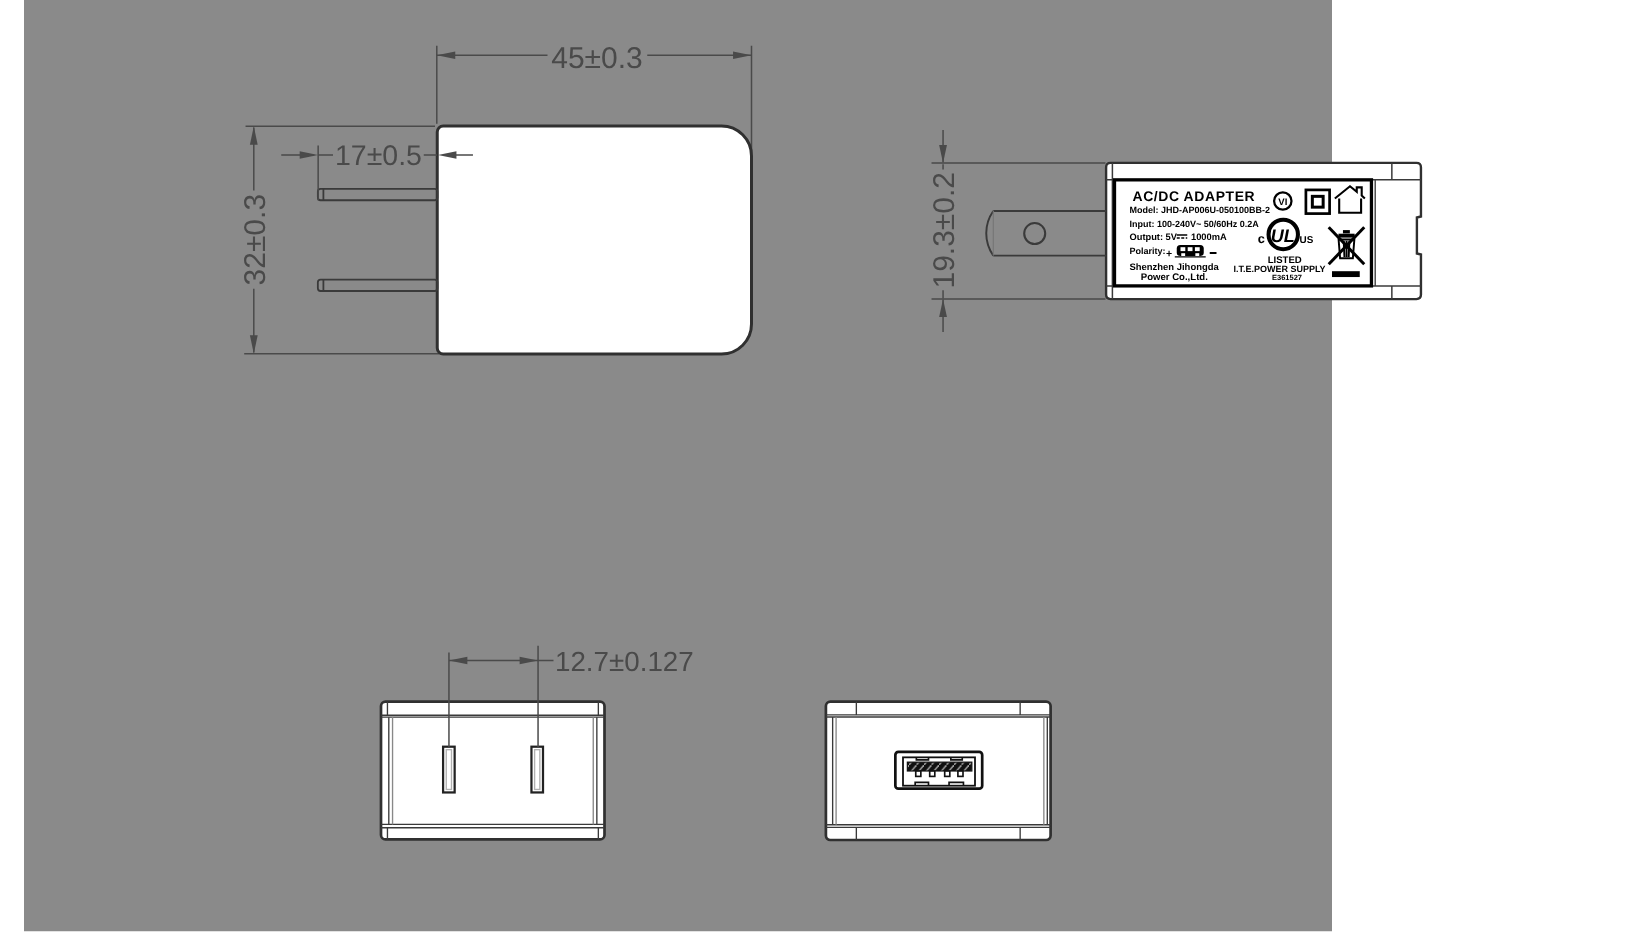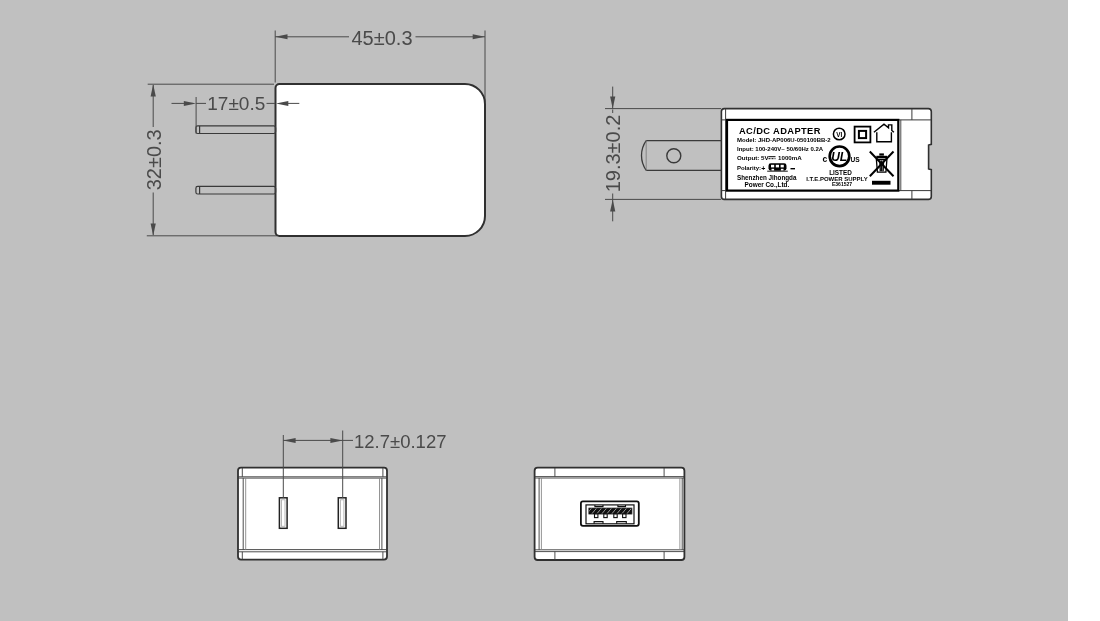--- a/index.html
+++ b/index.html
@@ -1,16 +1,16 @@
 <!DOCTYPE html>
 <html><head>
 <meta charset="utf-8">
 <style>
   html,body{margin:0;padding:0;background:#fff;}
-  .wrap{width:1068px;height:621px;position:relative;background:#f0abfc;filter:grayscale(1);}
+  .wrap{width:872px;height:621px;position:relative;background:#0ea5e9;filter:grayscale(1);margin-left:16px;}
   text{font-family:"Liberation Sans",sans-serif;}
 </style>
 </head>
 <body>
 <div class="wrap">
 <svg width="1100" height="621" viewBox="0 0 1100 621">
 <defs>
 <pattern id="hatch" width="5" height="6" patternUnits="userSpaceOnUse" patternTransform="rotate(0)">
 <rect width="5" height="6" fill="#111"></rect>
 <line x1="0" y1="6" x2="5" y2="0" stroke="#9a9a9a" stroke-width="1"></line>

